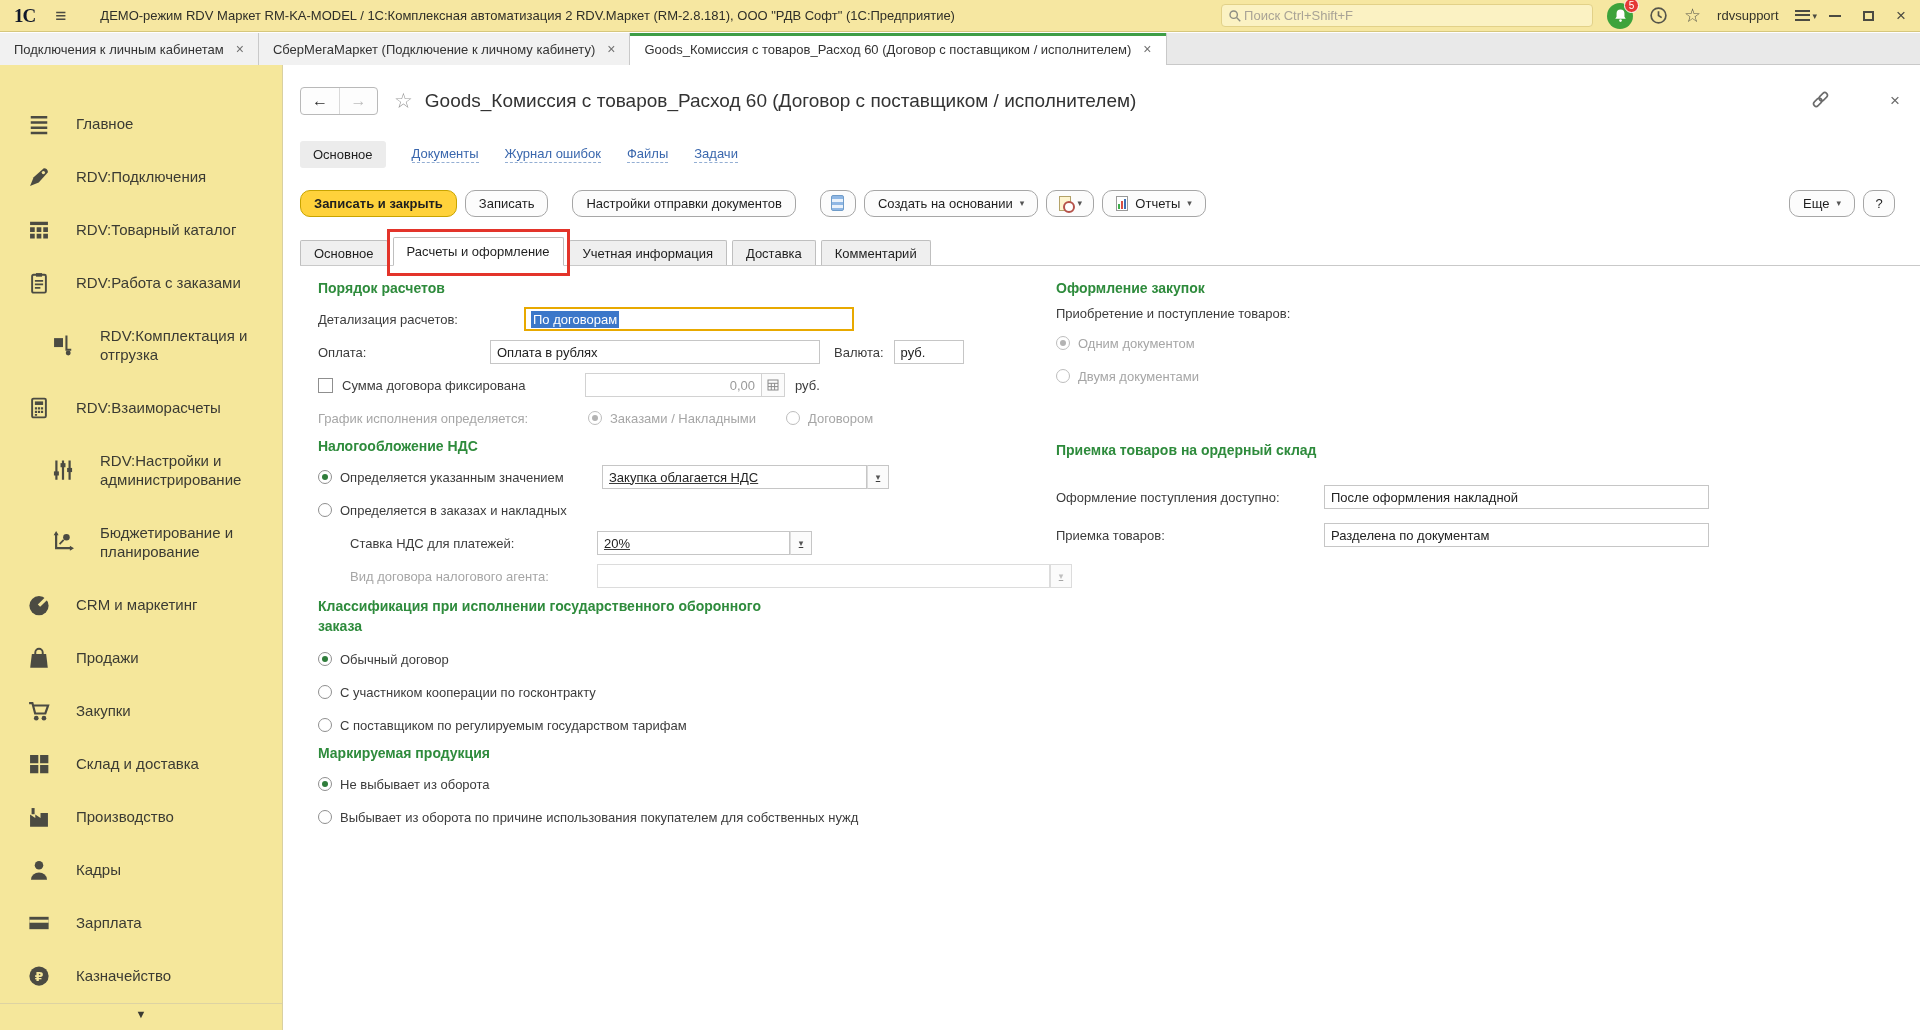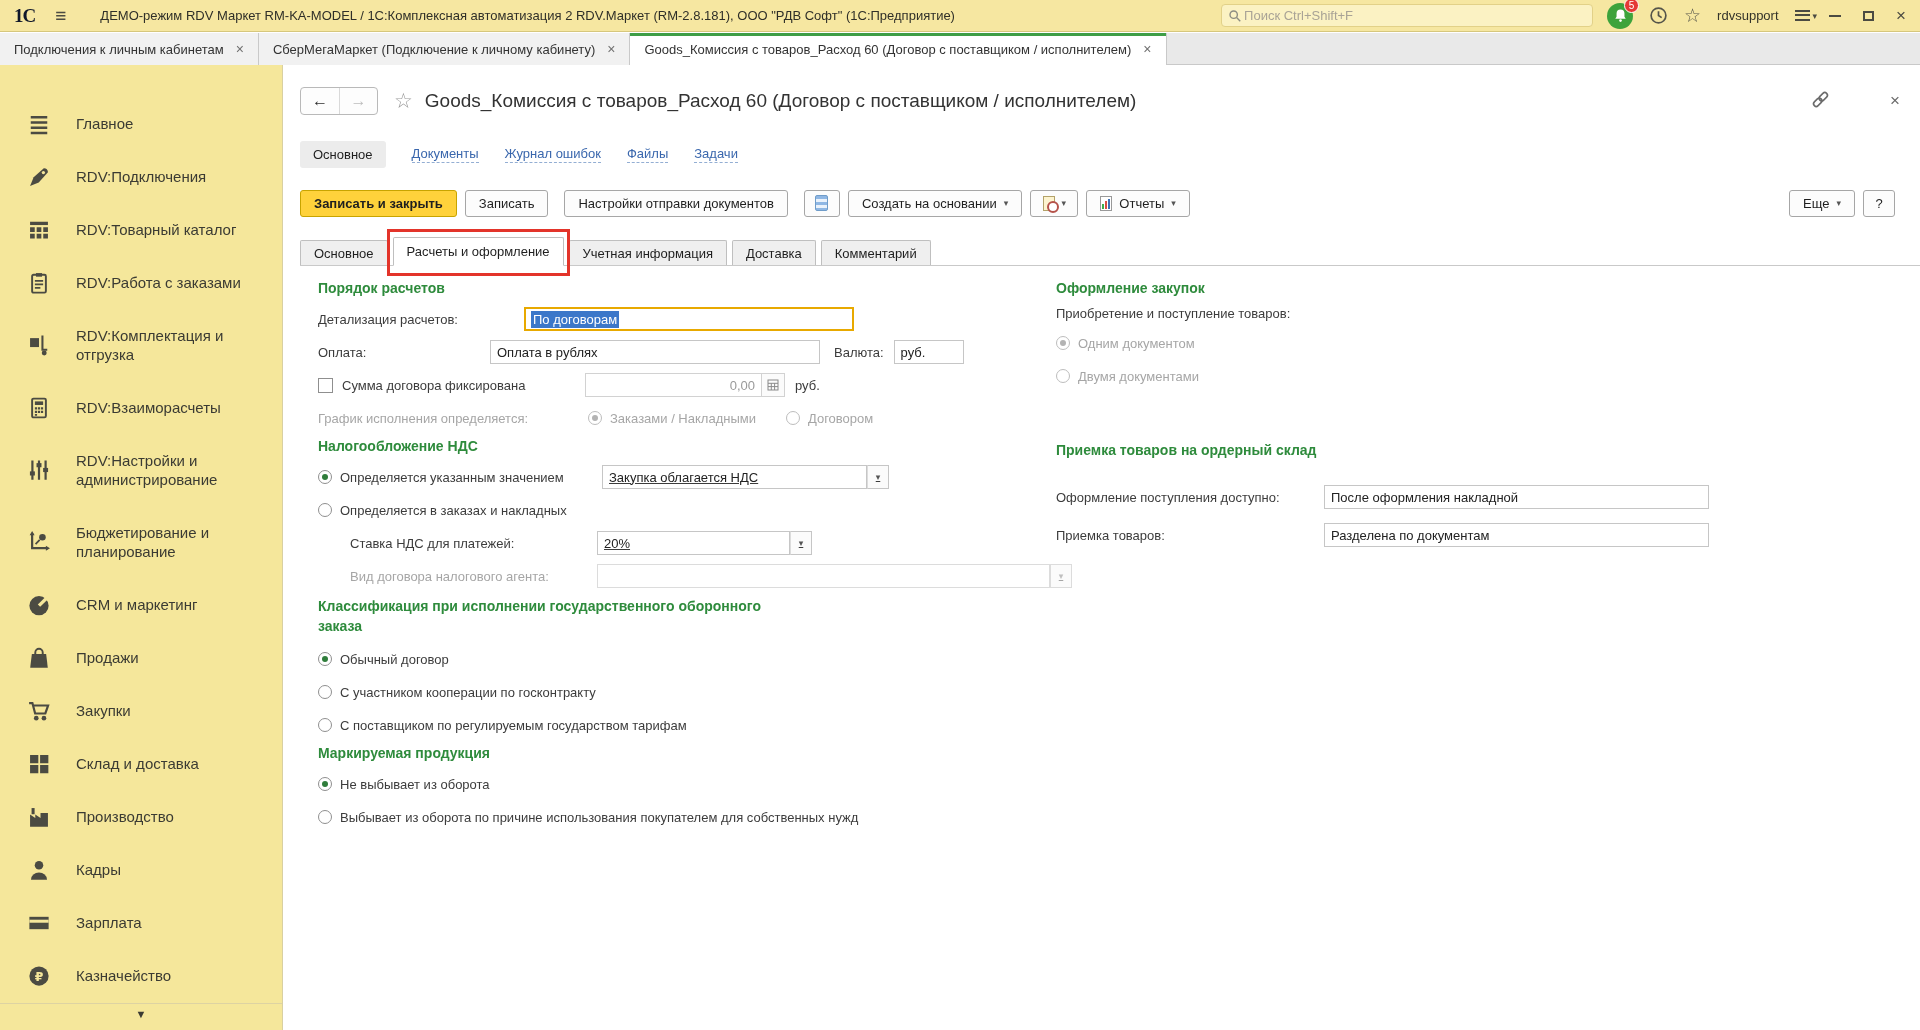--- a/index.html
+++ b/index.html
@@ -42,21 +42,21 @@
   .wtab { height:32px; display:flex; align-items:center; gap:12px; padding:0 14px;
     font-size:13px; color:#333; background:#f1f1f1; border-right:1px solid #c9c9c9; cursor:pointer; }
   .wtab .wclose { color:#707070; font-size:14px; }
   .wtab.active { background:#fff; box-shadow:inset 0 3px 0 #3f9e46; border-right:1px solid #c9c9c9; }
 
   
   .sidebar { position:absolute; left:0; top:65px; width:283px; height:965px;
     background:#f5e79b; border-right:1px solid #d9d0a2; }
   .side-list { position:absolute; left:0; right:0; top:0; bottom:27px; padding-top:32px; overflow:hidden; }
   .side-item { display:flex; align-items:center; height:53px; padding-left:28px; gap:26px; cursor:pointer; }
-  .side-item.two { height:72px; }
+  .side-item.two { height:72px;margin-left:24px; }
   .sicon { width:22px; height:22px; flex:none; display:flex; align-items:center; justify-content:center; }
   .slabel { width:175px; font-size:15px; line-height:19px; color:#3b3b33; }
   .side-footer { position:absolute; left:0; right:0; bottom:0; height:27px;
     border-top:1px solid #ddd3a3; text-align:center; color:#3b3b33; font-size:11px; padding-top:4px; }
 
   
   .main { position:absolute; left:284px; top:65px; width:1636px; height:965px; background:#fff; }
 
   .form-head { position:absolute; left:16px; right:20px; top:20px; height:32px; display:flex; align-items:center; }
   .navgroup { display:flex; height:28px; border:1px solid #b9b9b9; border-radius:4px; overflow:hidden; background:#fdfdfd; }
@@ -68,36 +68,36 @@
   .kebab { width:3px; height:3px; background:#6b6b6b; border-radius:50%;
     box-shadow:0 6px 0 #6b6b6b, 0 12px 0 #6b6b6b; margin-top:-12px; }
   .hclose { font-size:17px; color:#6b6b6b; }
 
   .nav-links { position:absolute; left:16px; top:76px; height:26px; display:flex; align-items:center; gap:26px; font-size:13px; }
   .chip { background:#ececec; border-radius:3px; padding:6px 13px; color:#1f1f1f; }
   .nlink { color:#3a67ad; border-bottom:1px dashed #93aed3; padding-bottom:1px; cursor:pointer; }
 
   .toolbar { position:absolute; left:16px; right:25px; top:124px; height:28px; display:flex; align-items:center; gap:8px; }
   .btn { height:27px; padding:0 13px; display:flex; align-items:center; gap:7px; font-size:13px;
-    color:#1f1f1f; background:#fcfcfc; border:1px solid #a6a6a6; border-radius:3px; cursor:pointer; white-space:nowrap; }
+    color:#1f1f1f; background:#fcfcfc; border:1px solid #a6a6a6; border-radius:10px; cursor:pointer; white-space:nowrap; }
   .btn.primary { background:#ffd23b; border-color:#c8a400; font-weight:bold; }
   .btn .bcaret { font-size:9px; color:#555; }
   .iconbtn { width:36px; justify-content:center; padding:0 6px; }
   .struct-ic { width:13px; height:16px; border:1px solid #6f9cc9; border-radius:2px;
     background:repeating-linear-gradient(180deg,#8fb7e4 0 3px,#eaf2fb 3px 6px); }
   .doc-ic { position:relative; width:12px; height:15px; background:#fdf4cf; border:1px solid #b3a269; }
   .doc-ic::after { content:""; position:absolute; right:-5px; bottom:-3px; width:8px; height:8px;
     border-radius:50%; background:#fff; border:2px solid #b5524a; }
   .rep-ic { position:relative; width:12px; height:15px; background:#fff; border:1px solid #999;
     display:flex; align-items:flex-end; justify-content:center; gap:1px; padding:1px; }
   .rep-ic i { display:block; width:2px; background:#3fae4b; height:5px; }
   .rep-ic i:nth-child(2) { background:#d94f43; height:8px; }
   .rep-ic i:nth-child(3) { background:#3f6fb5; height:10px; }
   .tb-right { margin-left:auto; display:flex; gap:8px; }
-  .gapL { margin-left:8px; }
+  .gapL { margin-left:16px; }
 
   .form-tabs { position:absolute; left:16px; right:0; top:172px; height:29px;
     display:flex; align-items:flex-end; border-bottom:1px solid #c9c9c9; }
   .ftab { height:25px; padding:0 13px; display:flex; align-items:center; font-size:13px; color:#1f1f1f;
     background:#efefef; border:1px solid #bfbfbf; border-bottom:none; border-radius:2px 2px 0 0;
     margin-right:5px; cursor:pointer; white-space:nowrap; }
   .ftab.active { position:relative; background:#fff; height:29px; margin-bottom:-1px; border-bottom:1px solid #fff; }
   .annotation { position:absolute; left:-7px; right:-7px; top:-9px; bottom:-11px;
     border:3px solid #e3342a; pointer-events:none; z-index:6; }
 

